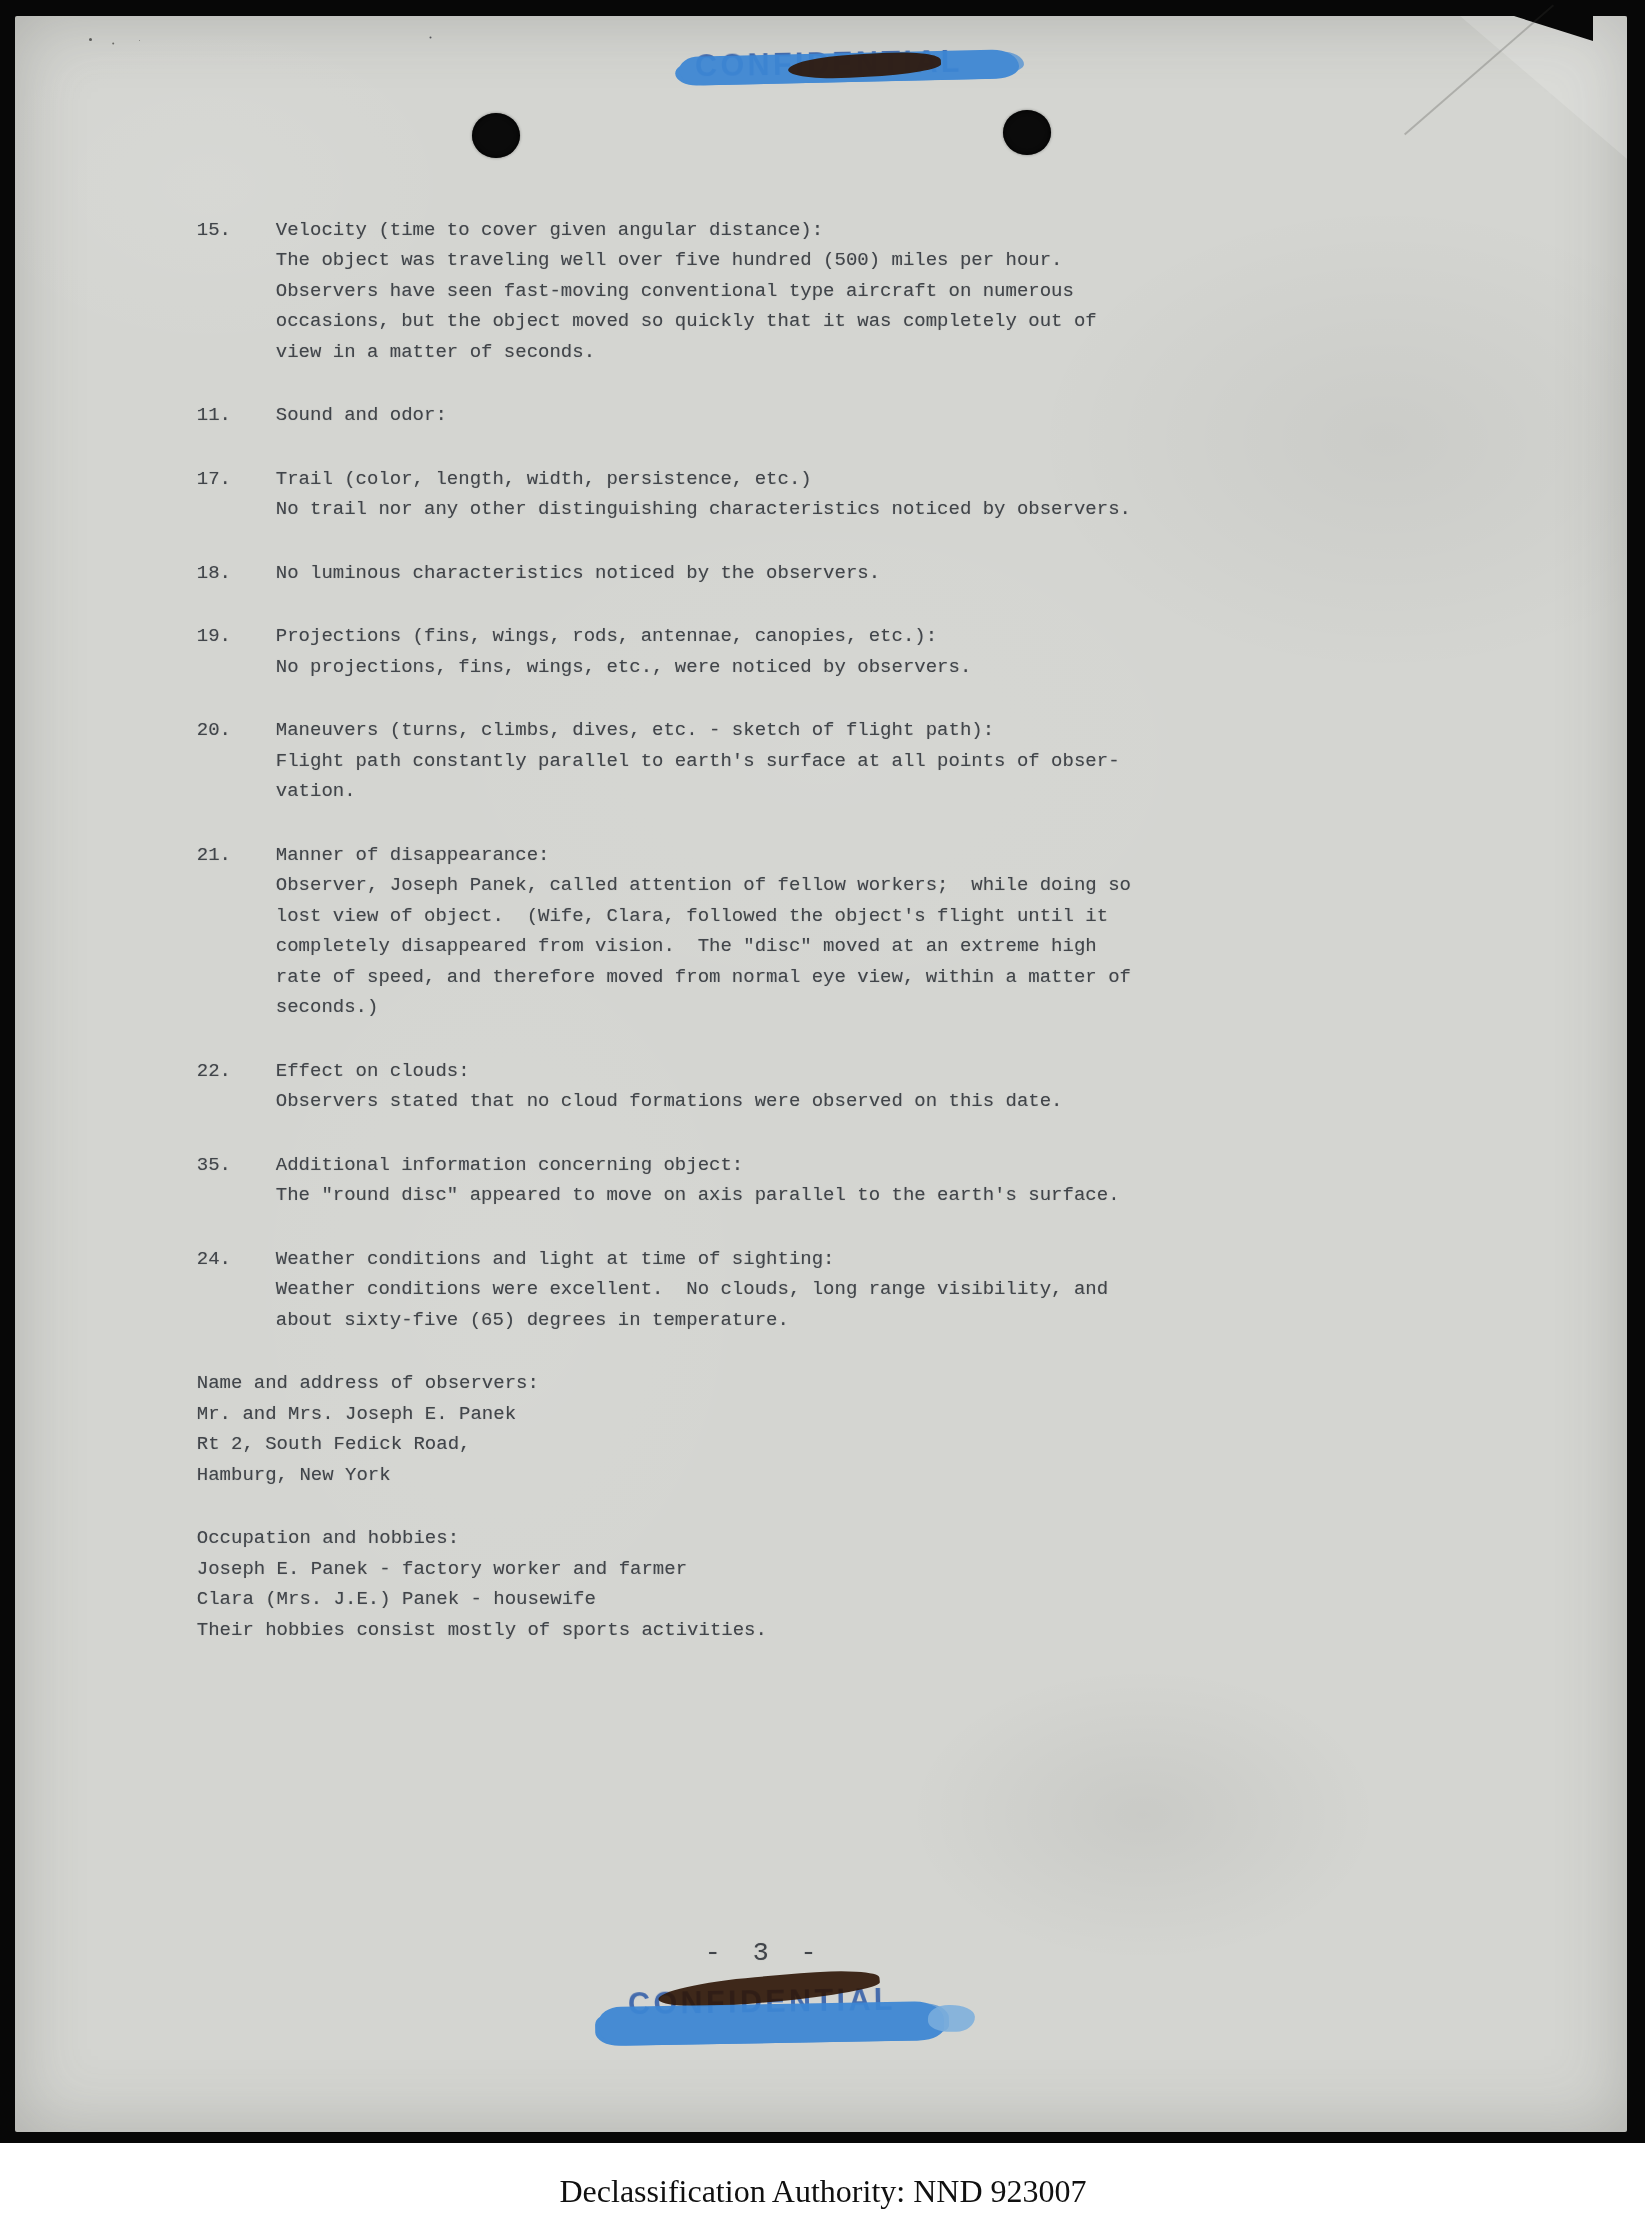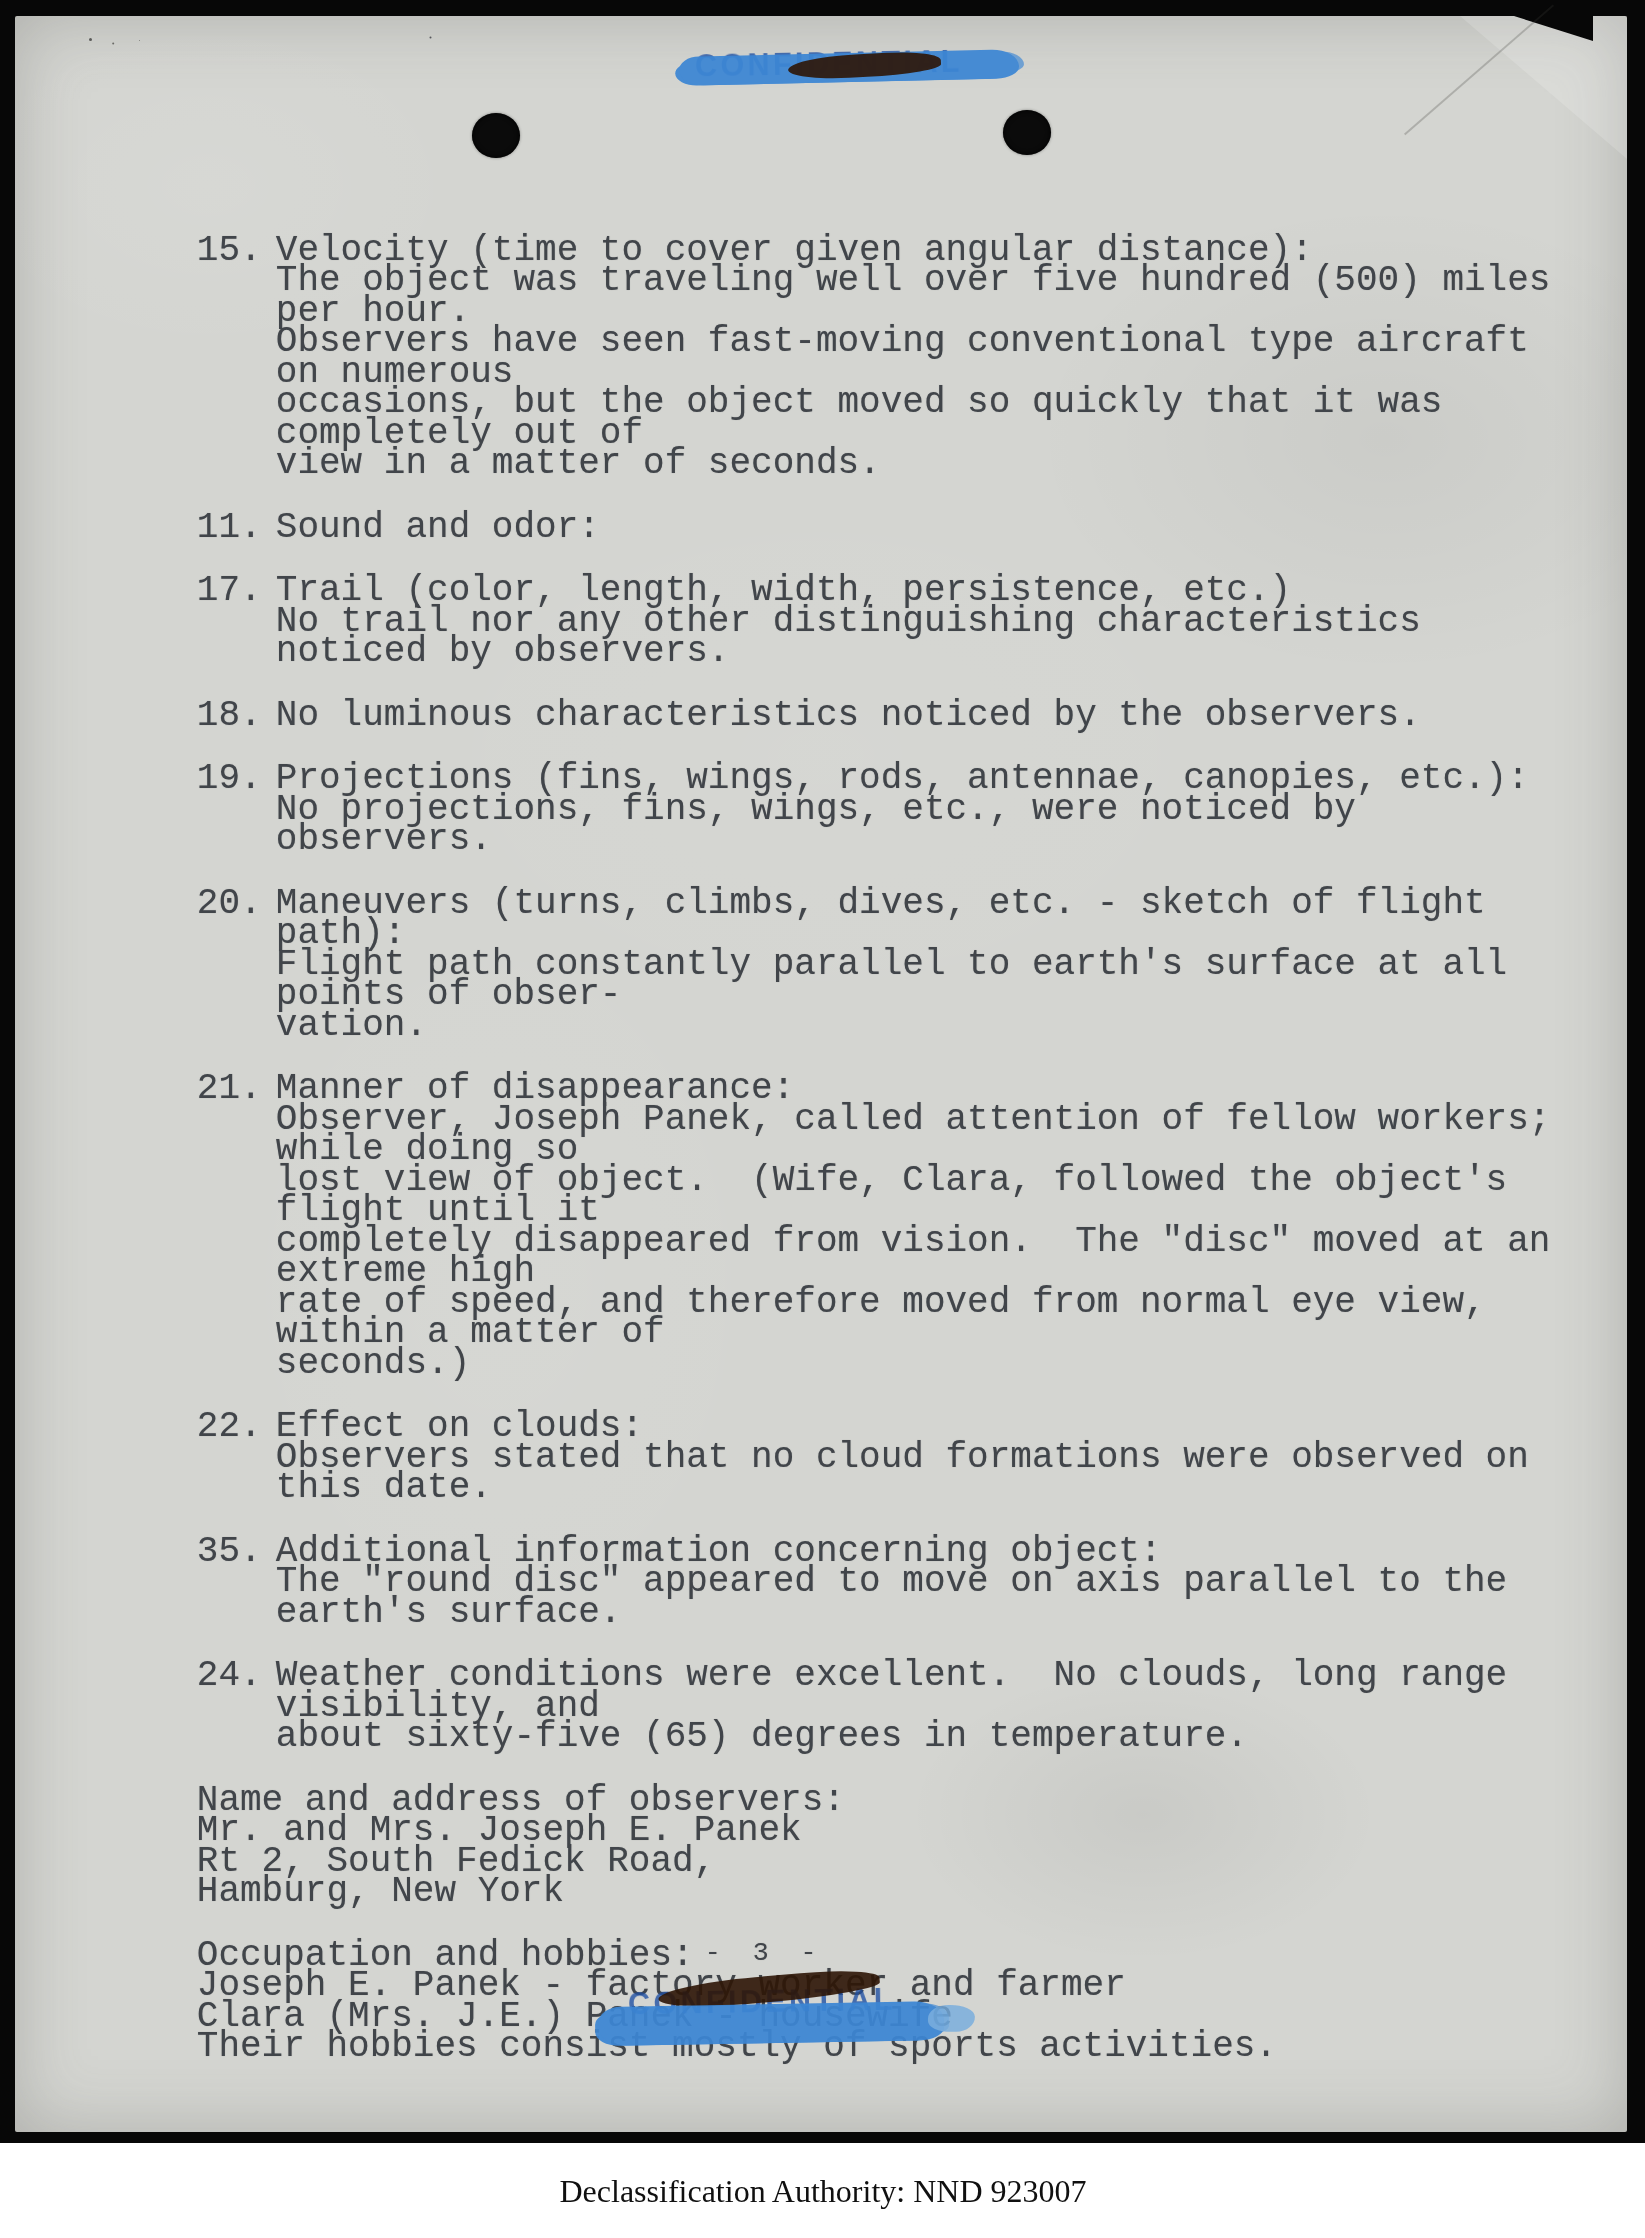--- a/index.html
+++ b/index.html
@@ -97,24 +97,23 @@
   .stamp-bottom .marker::after {
     content: ""; position: absolute; left: 329px; top: 3.9px; width: 47px; height: 27.6px;
     background: #74abde; border-radius: 50% 60% 45% 55% / 55% 50% 60% 45%;
     opacity: .85;
   }
   .stamp-bottom .smear { left: 59px; top: -3px; width: 222px; height: 25.6px; transform: rotate(-5deg); }
 
   
   .doc {
     position: absolute; left: 182px; top: 199px; width: 1359px;
-    font-size: 36px; line-height: 30.5px;
+    font-size: 19px; line-height: 30.5px;
     color: var(--ink, #41454a);
     text-shadow: 0 0 1px rgba(65,70,75,.35);
-    margin-top: 21px;
   }
   .item { display: flex; margin-bottom: 33px; }
   .item .num { flex: 0 0 79px; width: 79px; }
   .itext { flex: 1; min-width: 0; }
   .ititle, .ibody { display: block; white-space: pre-wrap; }
   .para { white-space: pre-wrap; margin-bottom: 33px; }
 
   .page-num {
     position: absolute; left: 690px; top: 1922px;
     font-size: 26.6px; color: var(--ink, #41454a);
@@ -228,20 +227,21 @@
       <span class="num">35.</span>
       <span class="itext">
         <span class="ititle">Additional information concerning object:</span>
         <span class="ibody">The "round disc" appeared to move on axis parallel to the earth's surface.</span>
       </span>
     </div>
 
     <div class="item">
       <span class="num">24.</span>
       <span class="itext">
+        <span class="ititle">Weather conditions and light at time of sighting:</span>
         <span class="ibody">Weather conditions were excellent.  No clouds, long range visibility, and
 about sixty-five (65) degrees in temperature.</span>
       </span>
     </div>
 
     <div class="para">Name and address of observers:
 Mr. and Mrs. Joseph E. Panek
 Rt 2, South Fedick Road,
 Hamburg, New York</div>
 

